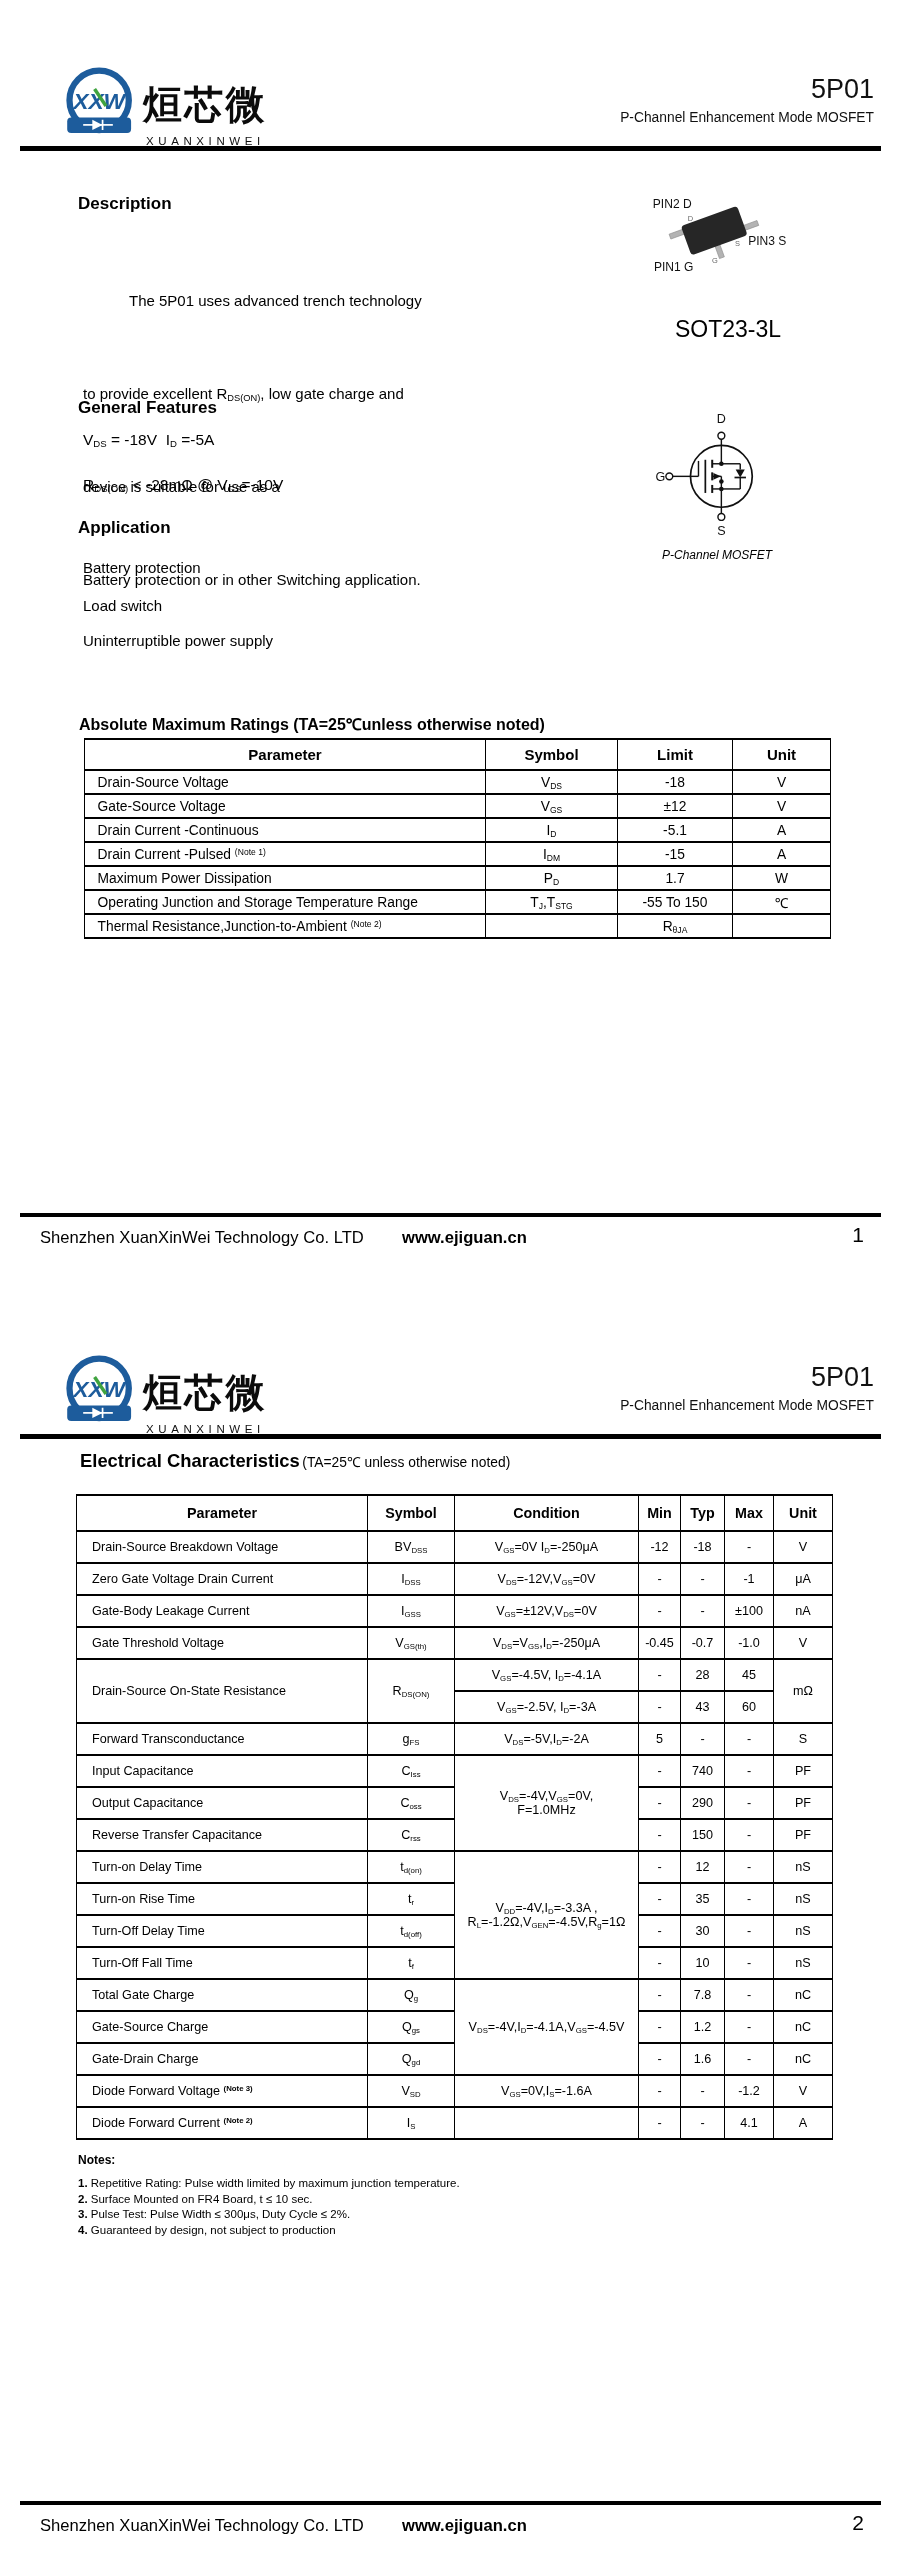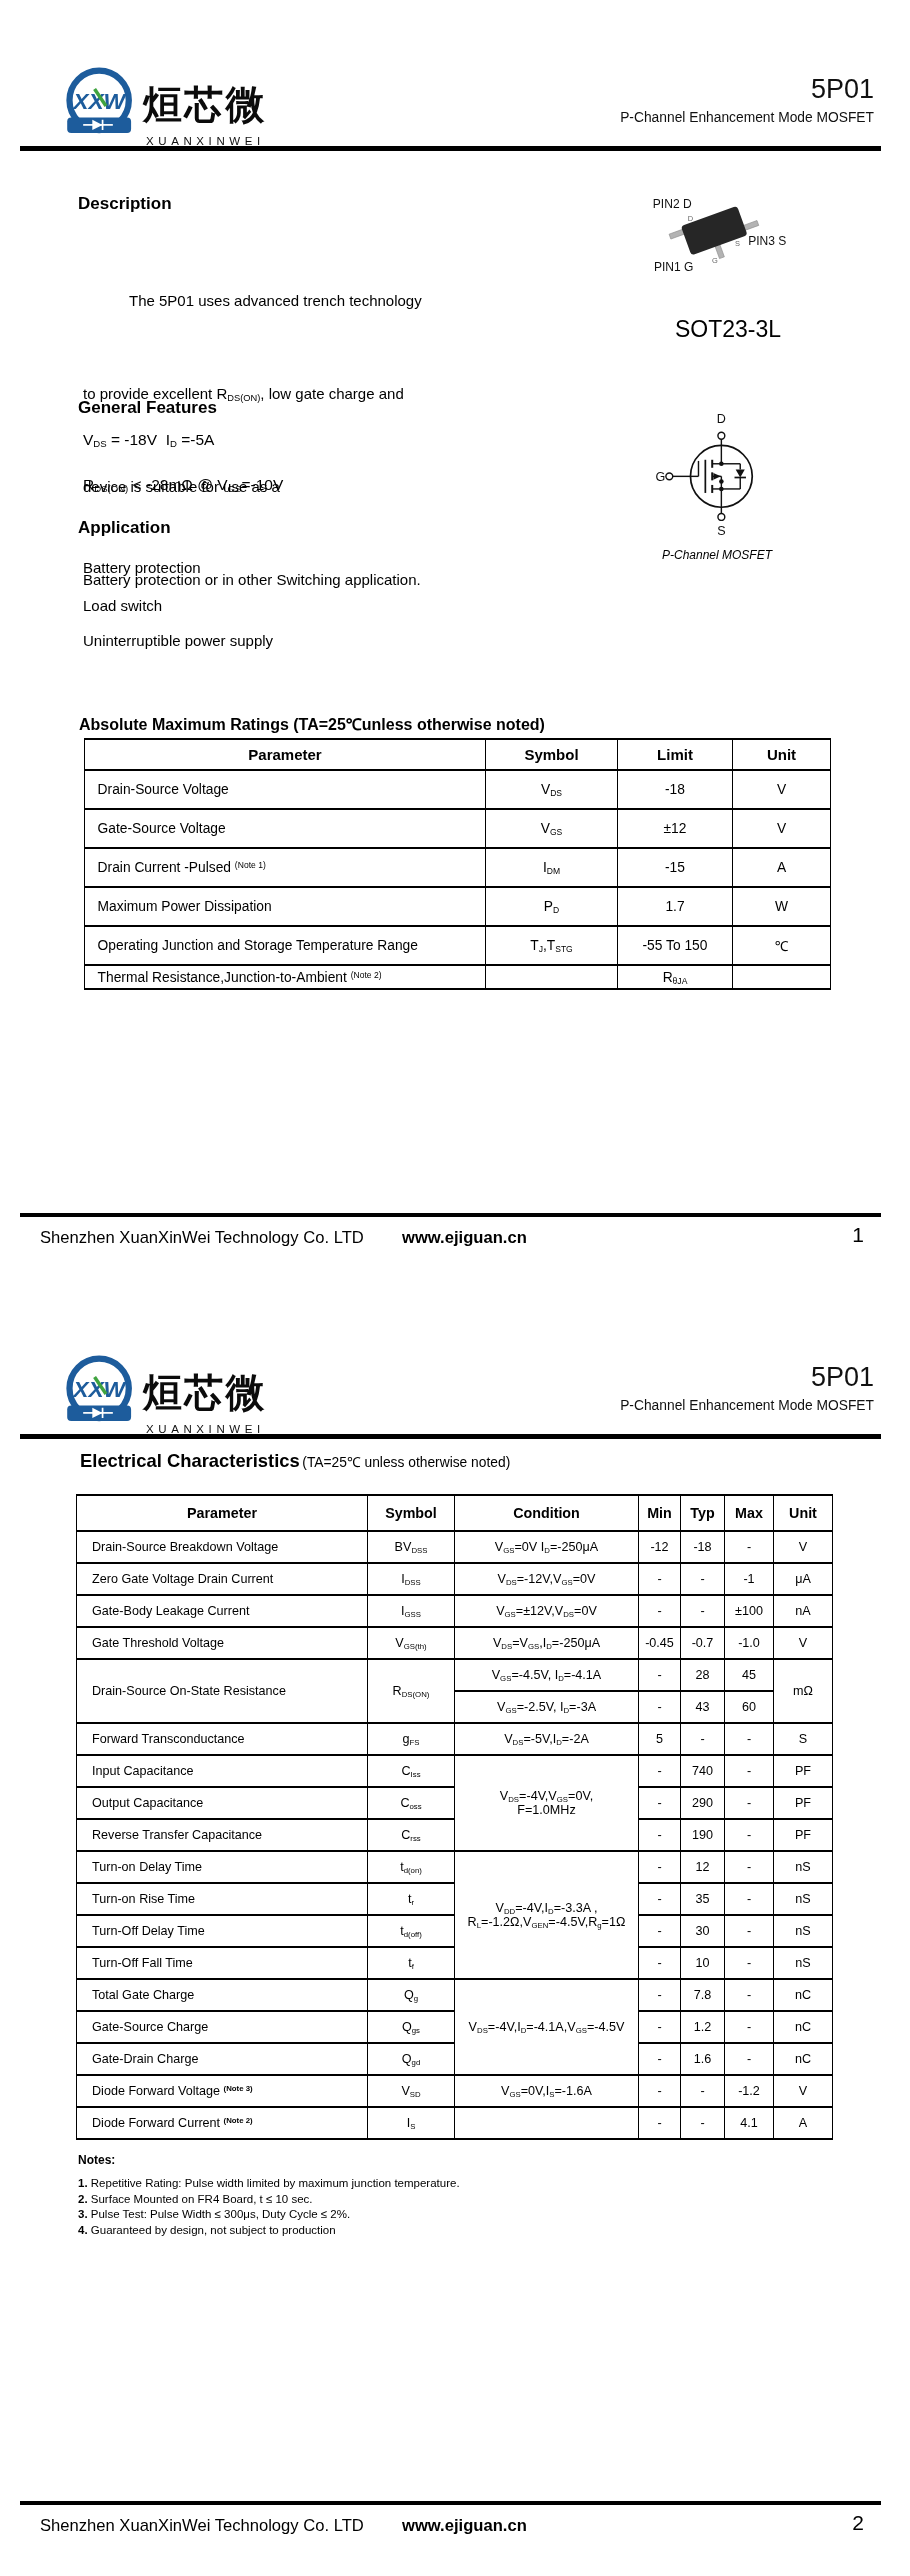--- a/index.html
+++ b/index.html
@@ -29,21 +29,21 @@
   .sot{font-size:23px;}
   
   table{border-collapse:collapse;table-layout:fixed;}
   .tbl{border:1.7px solid #000;}
   .tbl td,.tbl th{border-left:1.1px solid #000;border-right:1.1px solid #000;
                   border-top:2.3px solid #000;border-bottom:2.3px solid #000;
                   text-align:center;vertical-align:middle;padding:0 2.3px;
                   overflow:hidden;}
   .amr-tbl th{font-size:15px;}
   .amr-tbl td{font-size:13.8px;}
-  .amr-tbl tr{height:39px;}
+  .amr-tbl tr{height:24px;}
   .amr-tbl tr.hrow{height:31px;}
   .amr-tbl tr.tall{height:24px;}
   .amr-tbl td.pcell{text-align:left;padding-left:12.6px;}
   .ec-tbl th{font-size:14.3px;}
   .ec-tbl td{font-size:12.6px;}
   .ec-tbl tr{height:32px;}
   .ec-tbl tr.hrow{height:36px;}
   .ec-tbl td.pcell{text-align:left;padding-left:15px;}
   .ec-tbl td.cond{white-space:pre-line;}
   .ec-tbl sup{font-weight:bold;}
@@ -167,20 +167,26 @@
       <td>-18</td>
       <td>V</td>
     </tr>
     <tr>
       <td class="pcell">Gate-Source Voltage</td>
       <td>V<sub>GS</sub></td>
       <td>±12</td>
       <td>V</td>
     </tr>
     <tr>
+      <td class="pcell">Drain Current -Continuous</td>
+      <td>I<sub>D</sub></td>
+      <td>-5.1</td>
+      <td>A</td>
+    </tr>
+    <tr>
       <td class="pcell">Drain Current -Pulsed <sup>(Note 1)</sup></td>
       <td>I<sub>DM</sub></td>
       <td>-15</td>
       <td>A</td>
     </tr>
     <tr>
       <td class="pcell">Maximum Power Dissipation</td>
       <td>P<sub>D</sub></td>
       <td>1.7</td>
       <td>W</td>
@@ -326,21 +332,21 @@
       <td>C<sub>oss</sub></td>
       <td>-</td>
       <td>290</td>
       <td>-</td>
       <td>PF</td>
     </tr>
     <tr>
       <td class="pcell">Reverse Transfer Capacitance</td>
       <td>C<sub>rss</sub></td>
       <td>-</td>
-      <td>190</td>
+      <td>150</td>
       <td>-</td>
       <td>PF</td>
     </tr>
     <tr>
       <td class="pcell">Turn-on Delay Time</td>
       <td>t<sub>d(on)</sub></td>
       <td class="cond" rowspan="4">V<sub>DD</sub>=-4V,I<sub>D</sub>=-3.3A , R<sub>L</sub>=-1.2Ω,V<sub>GEN</sub>=-4.5V,R<sub>g</sub>=1Ω</td>
       <td>-</td>
       <td>12</td>
       <td>-</td>

